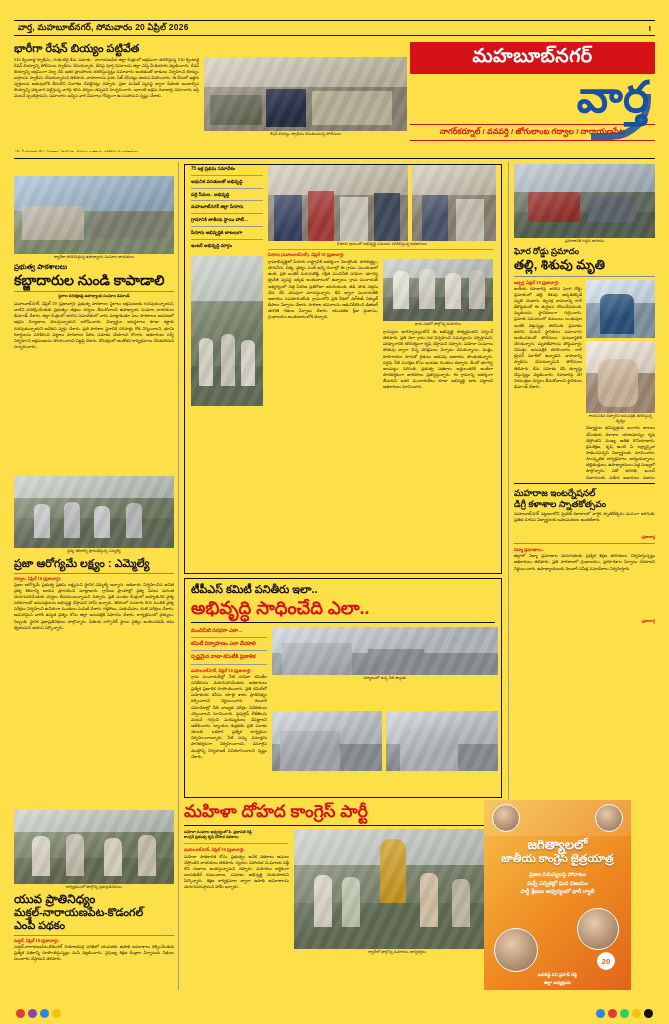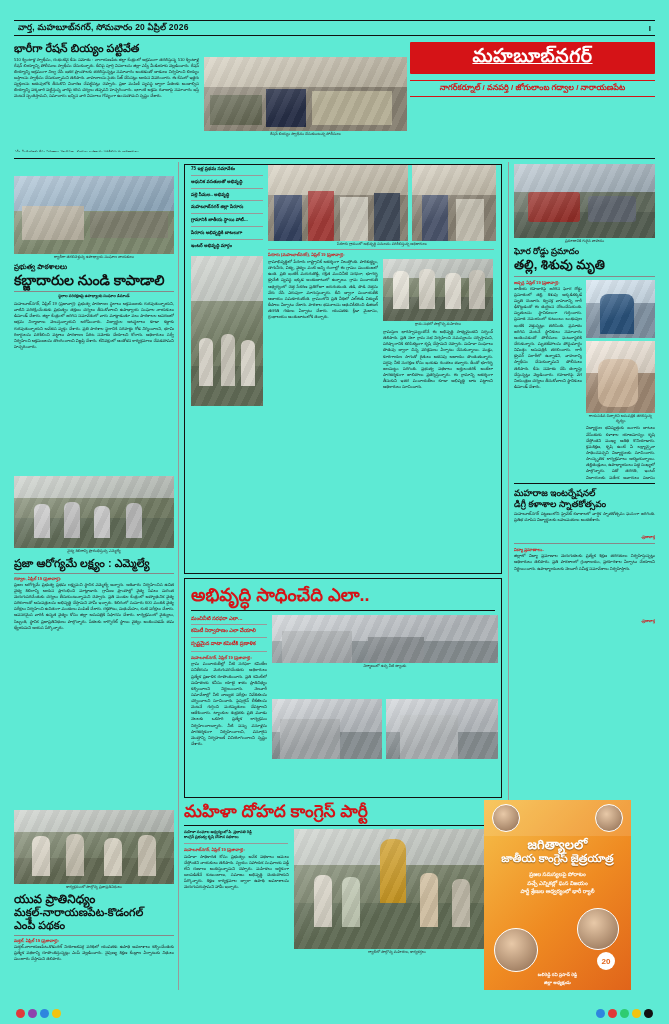--- a/index.html
+++ b/index.html
@@ -5,21 +5,21 @@
   * { box-sizing: border-box; }
   html, body {
     margin: 0; padding: 0;
     background: #ffffff;
     font-family: "Liberation Sans", sans-serif;
   }
   .page {
     position: relative;
     width: 669px;
     height: 1024px;
-    background: #5eead4;
+    background: #fde047;
     overflow: hidden;
   }
 
   
   .masthead-bar {
     position: absolute;
     left: 14px; top: 20px; right: 14px;
     height: 16px;
     border-top: 1.5px solid #111;
     border-bottom: 1.5px solid #111;
@@ -48,21 +48,20 @@
   }
   .logo-red-band {
     background: #d51317;
     color: #fff;
     text-align: center;
     font-size: 19px;
     font-weight: bold;
     letter-spacing: .5px;
     padding: 3px 0 3px;
     border-radius: 1px;
-    text-decoration: underline;
   }
   .logo-main {
     color: #1b4fa0;
     font-size: 44px;
     font-weight: bold;
     text-align: right;
     line-height: .95;
     padding-right: 6px;
     margin-top: 2px;
   }
@@ -188,20 +187,24 @@
           <div style="position:absolute;left:108px;bottom:6px;width:80px;height:34px;background:#cfc8ab;"></div>
         </div>
         <div class="caption">రేషన్ బియ్యం స్వాధీనం చేసుకుంటున్న పోలీసులు</div>
       </div>
     </div>
     <div class="caption" style="text-align:left;">ఎస్పీ మీడియాకు కేసు వివరాలు వెల్లడిస్తూ.. బియ్యం బస్తాలను పరిశీలిస్తున్న అధికారులు</div>
   </div>
 
   <div class="logo-block">
     <div class="logo-red-band">మహబూబ్‌నగర్</div>
+    <div style="position:relative;">
+      <div class="logo-swoosh"></div>
+      <div class="logo-main">వార్త</div>
+    </div>
     <div class="logo-sub">నాగర్‌కర్నూల్ / వనపర్తి / జోగులాంబ గద్వాల / నారాయణపేట</div>
   </div>
 
   <div class="hline" style="left:14px; top:158px; width:641px; border-top:1.2px solid #111;"></div>
 
   <div class="vline" style="left:178px; top:162px; height:828px;"></div>
   <div class="vline" style="left:508px; top:162px; height:828px;"></div>
 
   <div class="box" style="left:14px; top:176px; width:160px; height:826px;">
 
@@ -304,20 +307,21 @@
             <div class="caption">గ్రామ సభలో పాల్గొన్న మహిళలు</div>
             <div class="body-col" style="height:152px;margin-top:2px;">గ్రామస్తుల భాగస్వామ్యంతోనే ఈ అభివృద్ధి సాధ్యమైందని సర్పంచ్ తెలిపారు. ప్రతి నెలా గ్రామ సభ నిర్వహించి సమస్యలను చర్చిస్తామని, పరిష్కారానికి కలిసికట్టుగా కృషి చేస్తామని చెప్పారు. మహిళా సంఘాలు పొదుపు ద్వారా చిన్న పరిశ్రమలు ఏర్పాటు చేసుకున్నాయి. పండ్లు, కూరగాయల సాగుతో రైతులు అదనపు ఆదాయం పొందుతున్నారు. వర్షపు నీటి సంరక్షణ కోసం ఇంకుడు గుంతలు తవ్వారు. దీంతో భూగర్భ జలమట్టం పెరిగింది. ప్రభుత్వ పథకాలు అర్హులందరికీ అందేలా పారదర్శకంగా జాబితాలు ప్రదర్శిస్తున్నారు. ఈ గ్రామాన్ని ఆదర్శంగా తీసుకుని ఇతర పంచాయతీలు కూడా అభివృద్ధి బాట పట్టాలని అధికారులు సూచించారు.</div>
           </div>
         </div>
       </div>
     </div>
   </div>
 
   <div class="box" style="left:184px; top:578px; width:318px; height:220px; border:1px solid #111;">
     <div style="padding:4px 6px 0;">
+      <div class="hl hl-black" style="font-size:11px;">టీపీఎస్ కమిటీ పనితీరు ఇలా..</div>
       <div class="hl" style="font-size:18px;margin-top:2px;">అభివృద్ధి సాధించేది ఎలా..</div>
       <div class="hline" style="position:relative;width:304px;margin:4px 0;border-top:1px solid #111;"></div>
     </div>
     <div style="display:flex; gap:5px; padding:0 6px;">
       <div style="width:78px;">
         <div class="subhead-red">మంచినీటి సరఫరా ఎలా...</div>
         <div class="hline" style="position:relative;width:76px;margin:2px 0;border-top:.6px solid #999;"></div>
         <div class="subhead-red">కమిటీ నిర్వాహణం ఎలా చేయాలి</div>
         <div class="hline" style="position:relative;width:76px;margin:2px 0;border-top:.6px solid #999;"></div>
         <div class="subhead-red">స్పష్టమైన వాటా కమిటీకి ప్రణాళిక</div>

